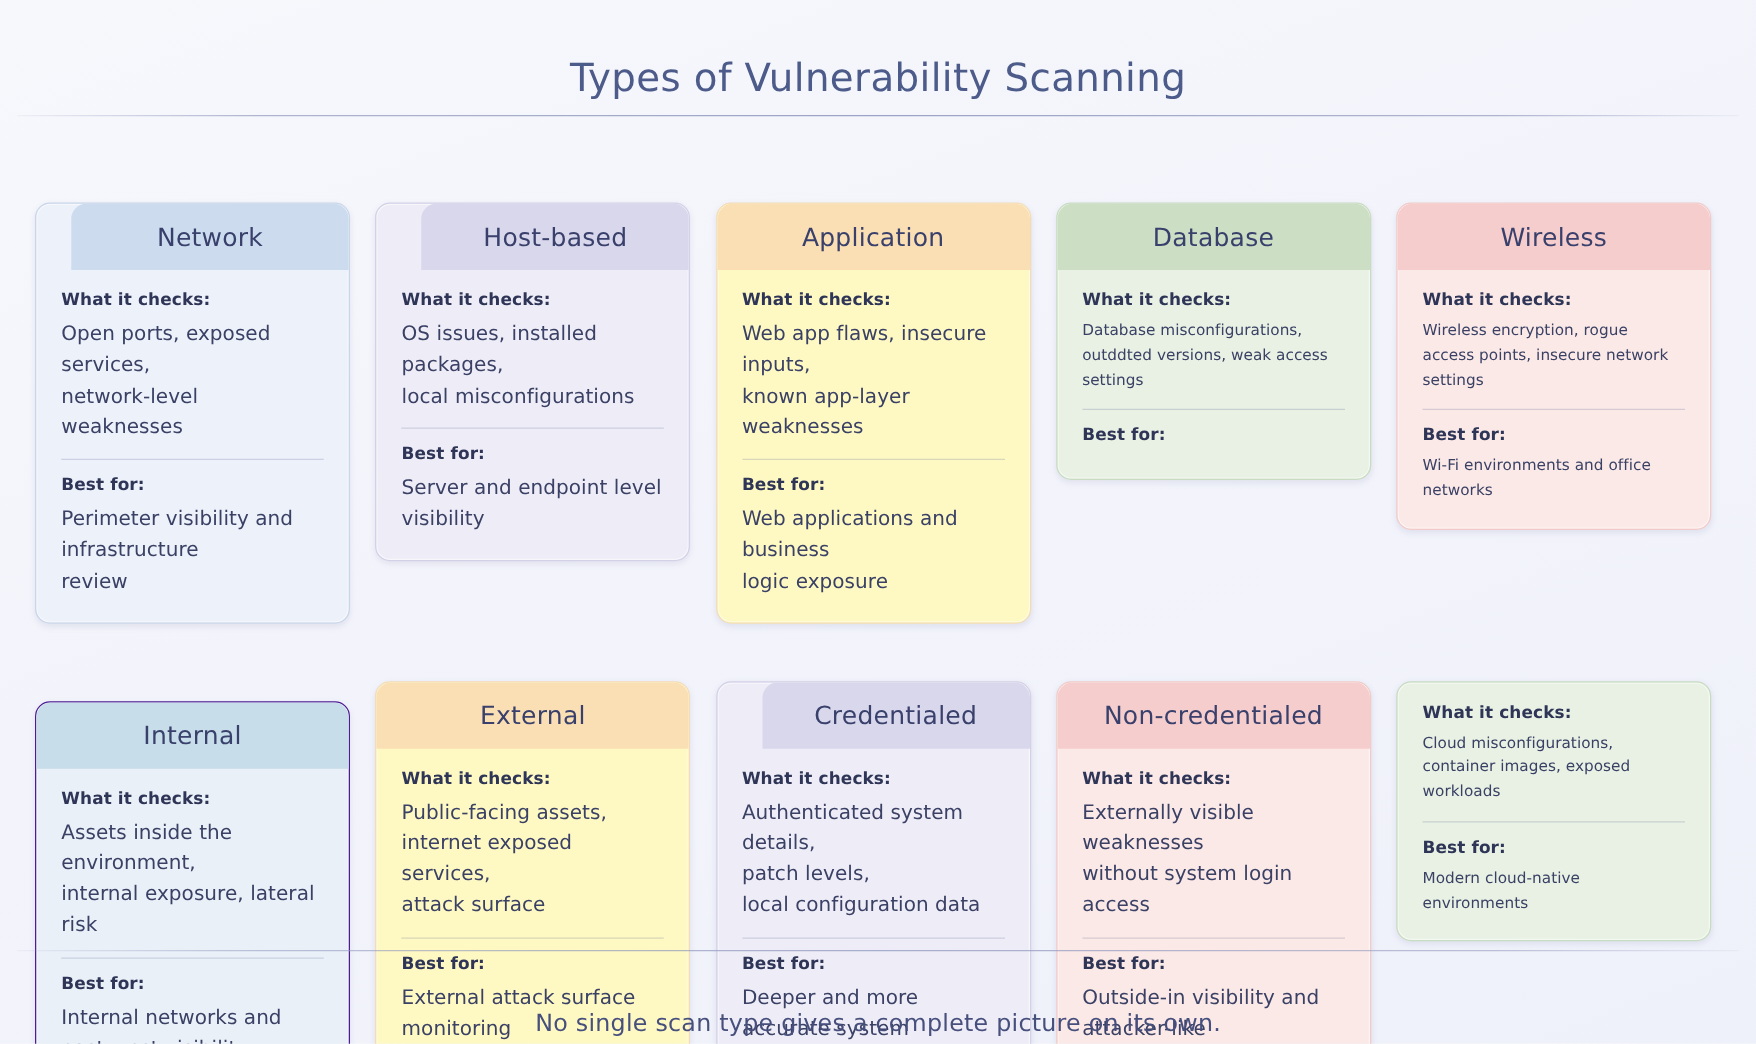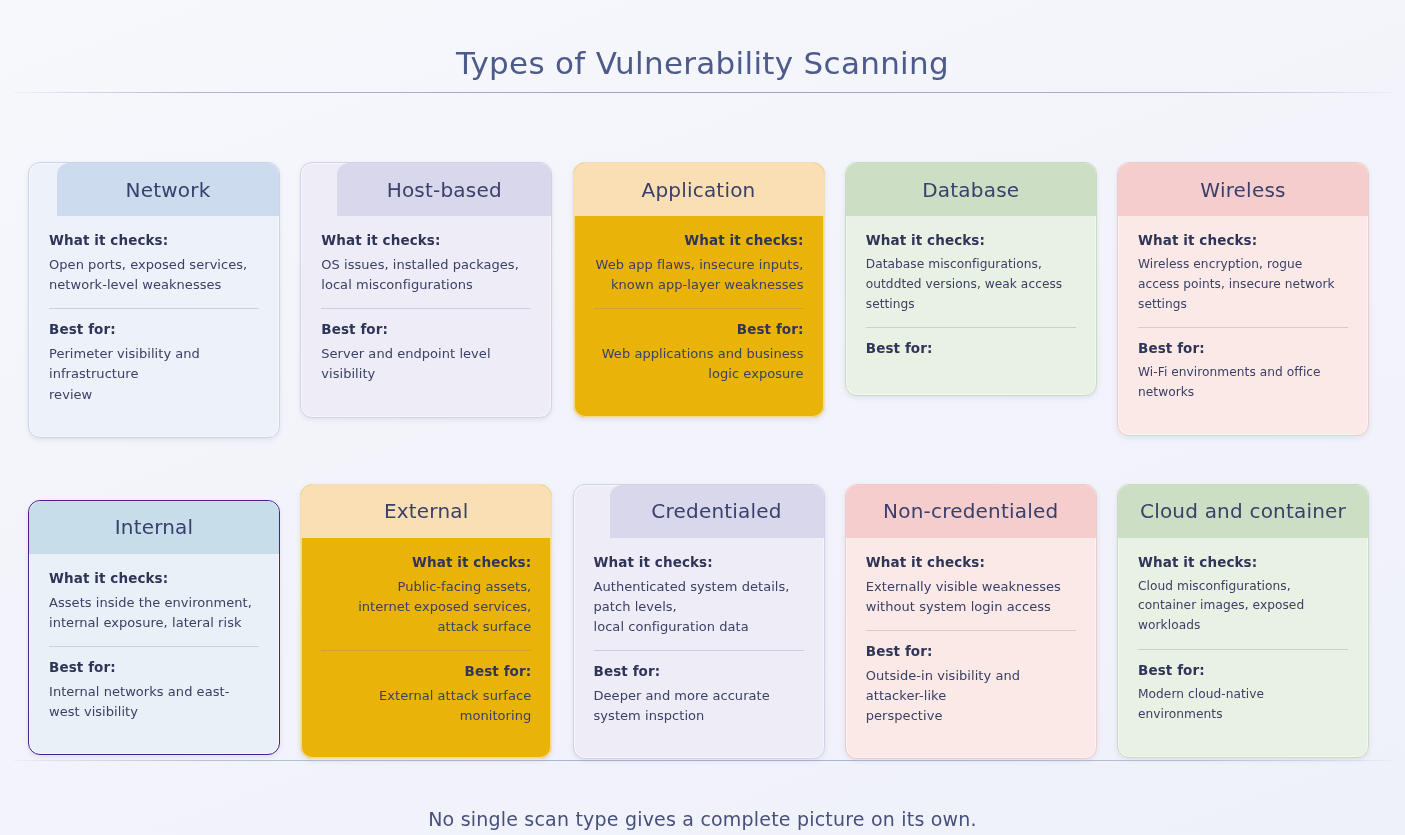--- a/index.html
+++ b/index.html
@@ -85,33 +85,33 @@
     align-items: center;
     justify-content: center;
     font-size: 20px;
     font-weight: 400;
     color: #39406b;
     letter-spacing: 0.2px;
     border-radius: 12px 12px 0 0;
   }
 
   .card-body {
-    padding: 16px 20px 32px 20px;
+    padding: 16px 20px 20px 20px;
   }
 
   .field-label {
     font-size: 13.5px;
     font-weight: bold;
     color: #2e3557;
     letter-spacing: 0.1px;
     margin-bottom: 7px;
   }
 
   .field-value {
-    font-size: 13px;
+    font-size: 16px;
     color: #3a4165;
     line-height: 1.55;
     letter-spacing: 0.05px;
     white-space: pre-line;
   }
 
   .field-value.tight {
     font-size: 12.2px;
     line-height: 1.62;
   }
@@ -135,21 +135,21 @@
   }
 
   
   .theme-blue   .card-head { background: #ccdcee; margin-left: 28px; }
   .theme-blue   { background: #edf1fa; border: 1px solid #c9d6e9; }
 
   .theme-purple .card-head { background: #d9d7ec; margin-left: 36px; }
   .theme-purple { background: #eeedf7; border: 1px solid #d3d1e7; }
 
   .theme-orange .card-head { background: #fadfb4; }
-  .theme-orange { background: #eab308; border: 1px solid #f3dcb6; text-align: right; }
+  .theme-orange { background: #fef9c3; border: 1px solid #f3dcb6; }
 
   .theme-green  .card-head { background: #ccdfc4; }
   .theme-green  { background: #e9f1e4; border: 1px solid #c8dcc1; }
 
   .theme-pink   .card-head { background: #f6cdcd; }
   .theme-pink   { background: #fbe9e7; border: 1px solid #f1cbc9; }
 
   .theme-teal   .card-head { background: #c7dde9; }
   .theme-teal   { background: #eaf0f8; border: 1px solid #4c1d95; margin-top: 16px; }
 </style>
@@ -260,21 +260,20 @@
           <div class="field-label">What it checks:</div>
           <div class="field-value">Externally visible weaknesses
 without system login access</div>
           <div class="divider"></div>
           <div class="field-label">Best for:</div>
           <div class="field-value">Outside-in visibility and attacker-like
 perspective</div>
         </div>
       </div>
       <div class="card theme-green">
-        <div class="card-head">Cloud and container</div>
         <div class="card-body">
           <div class="field-label">What it checks:</div>
           <div class="field-value tight">Cloud misconfigurations,
 container images, exposed workloads</div>
           <div class="divider"></div>
           <div class="field-label">Best for:</div>
           <div class="field-value tight">Modern cloud-native environments</div>
         </div>
       </div>
     </div>

